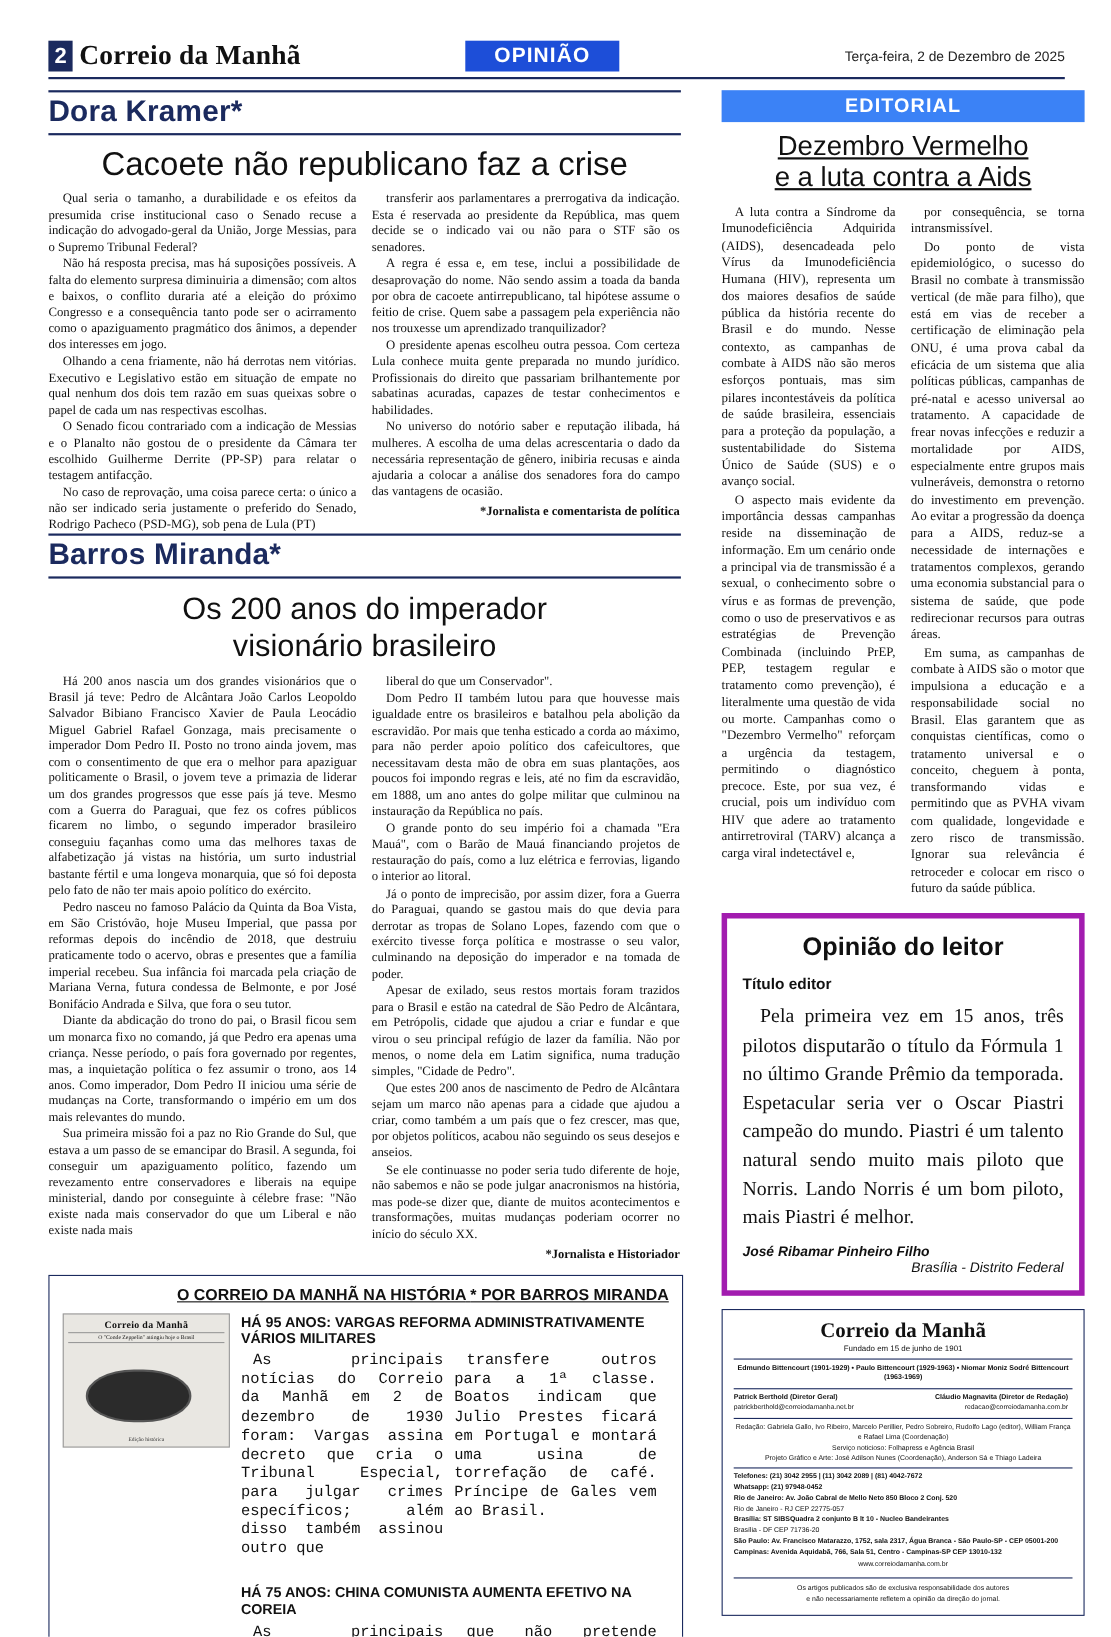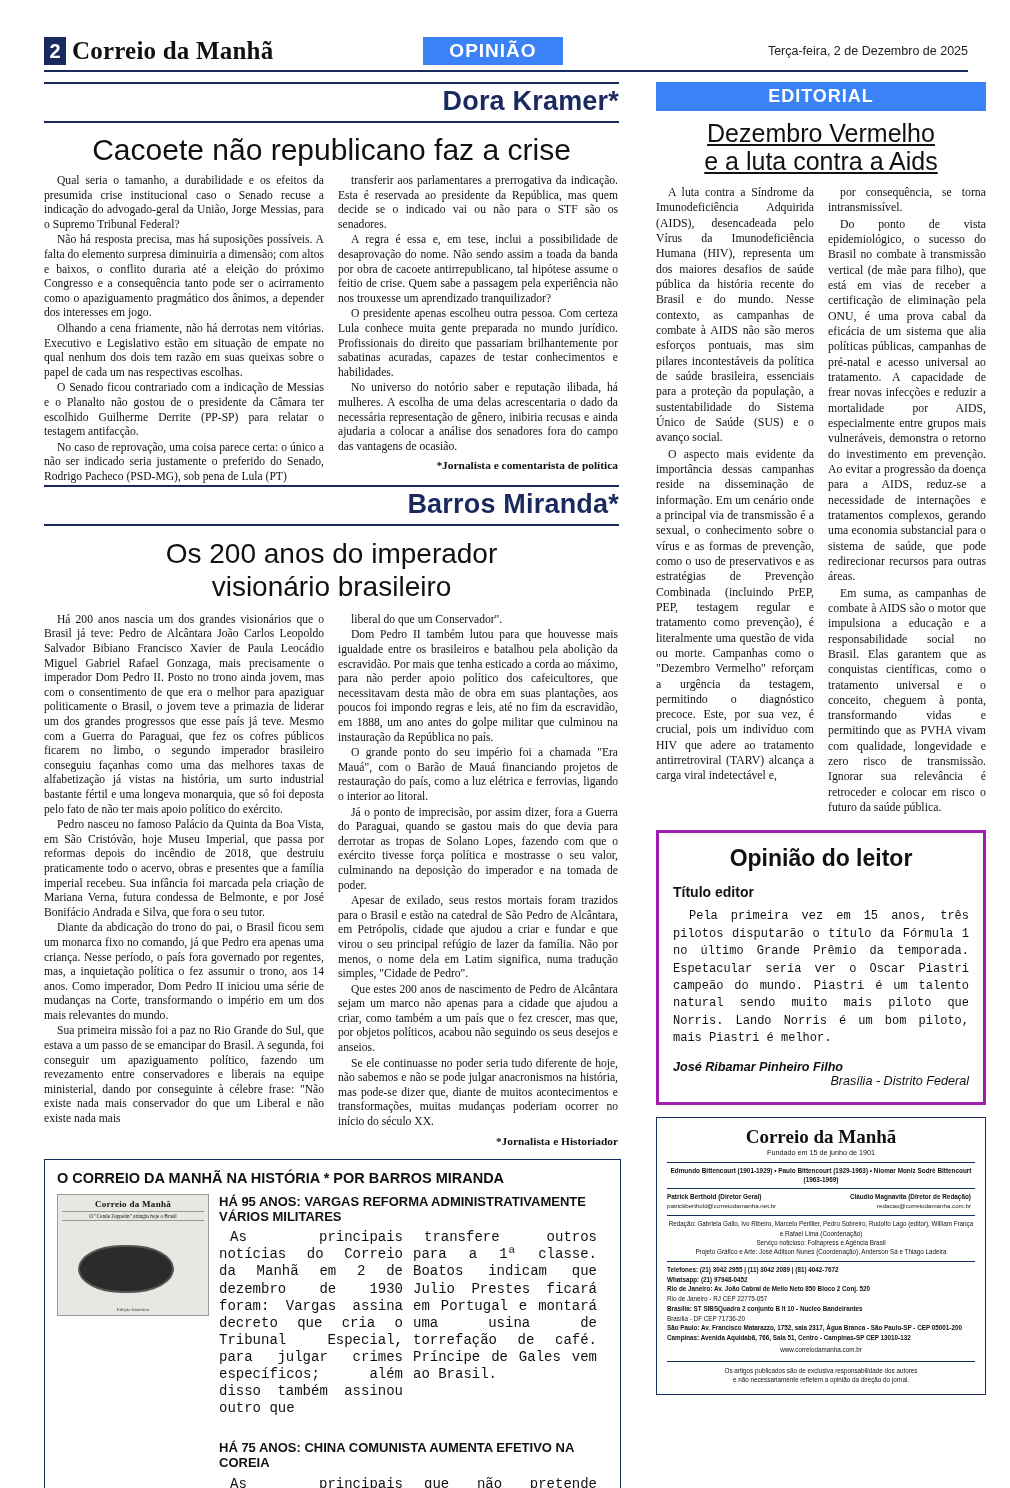--- a/index.html
+++ b/index.html
@@ -28,42 +28,42 @@
     font-weight:bold; font-size:20px;
     width:22px; height:28px; line-height:28px; text-align:center;
     margin-right:6px;
   }
   .paper-name{
     font-family:"Liberation Serif",serif;
     font-weight:bold; font-size:25px; letter-spacing:.2px;
     color:#111;
   }
   .section-tag{
-    background:#3b82f6;color:#fff;
+    background:#1d4ed8;color:#fff;
     font-family:"Liberation Sans",sans-serif;
     font-weight:bold;font-size:19px;letter-spacing:1px;
     padding:3px 26px; margin-left:150px;
   }
   .date{
     margin-left:auto;
     font-family:"Liberation Sans",sans-serif;
     font-size:12.5px; color:#222;
   }
   
   .body-area{ display:flex; margin-top:10px; }
   .left-col{ width:575px; }
   .right-col{ width:330px; margin-left:19px; }
   .vrule{
     width:1px;background:#1b2a5e;margin:0 9px;
   }
   
   .byline-wrap{ border-top:2px solid #1b2a5e;border-bottom:2px solid #1b2a5e; padding:2px 0 4px; }
   .byline{
     font-family:"Liberation Sans",sans-serif;
-    font-weight:bold;font-size:27px;text-align:right;color:#1b2a5e;
+    font-weight:bold;font-size:27px;text-align:left;color:#1b2a5e;
     letter-spacing:.2px;
   }
   .headline{
     font-family:"Liberation Sans",sans-serif;
     font-size:30px;text-align:center;color:#111;
     line-height:1.1; margin:10px 0 8px;
     font-weight:400;
   }
   .headline.two{ font-size:28px;line-height:1.15;margin:12px 0 10px; }
   .cols2{ display:flex; gap:14px; }
@@ -94,55 +94,55 @@
   }
   .ed-cols{ display:flex; gap:14px; }
   .ed-cols .c{ width:158px; }
   p.edtxt{
     font-family:"Liberation Serif",serif;
     font-size:11.8px;line-height:1.3;text-align:justify;
     margin:0 0 1px;text-indent:12px;
   }
   
   .leitor-box{
-    border:3px solid #a21caf;
+    border:5px solid #a21caf;
     margin-top:14px; padding:12px 14px 14px;
   }
   .leitor-title{
     font-family:"Liberation Sans",sans-serif;
     font-size:23px;font-weight:bold;text-align:center;color:#111;
     margin-bottom:12px;
   }
   .leitor-sub{
     font-family:"Liberation Sans",sans-serif;
     font-size:14px;font-weight:bold;margin:0 0 8px;
   }
   .leitor-body{
-    font-family:Liberation Mono, monospace;
-    font-size:12px;line-height:1.45;text-align:justify;text-indent:16px;
+    font-family:Liberation Serif, serif;
+    font-size:18px;line-height:1.45;text-align:justify;text-indent:16px;
     margin:0;
   }
   .leitor-author{
     font-family:"Liberation Sans",sans-serif;
     font-size:12.6px;font-weight:bold;text-align:left;margin-top:12px;font-style:italic;
   }
   .leitor-place{
     font-family:"Liberation Sans",sans-serif;
     font-size:12.6px;font-style:italic;text-align:right;
   }
   
   .historia{
     border:1px solid #1b2a5e;
     margin-top:12px;
     padding:10px 12px 12px;
     width:551px;
   }
   .historia-title{
     font-family:"Liberation Sans",sans-serif;
-    font-weight:bold;font-size:14.5px;text-align:left;margin-bottom:8px;
+    font-weight:bold;font-size:14.5px;text-align:right;margin-bottom:8px;text-decoration:underline;
   }
   .historia-title .light{ font-weight:bold; }
   .historia-inner{ display:flex; gap:10px; }
   .hist-img{
     width:150px;height:120px;
     border:1px solid #999;
     background:#e9e7e2;
     position:relative;overflow:hidden;
     flex:0 0 auto;
   }

